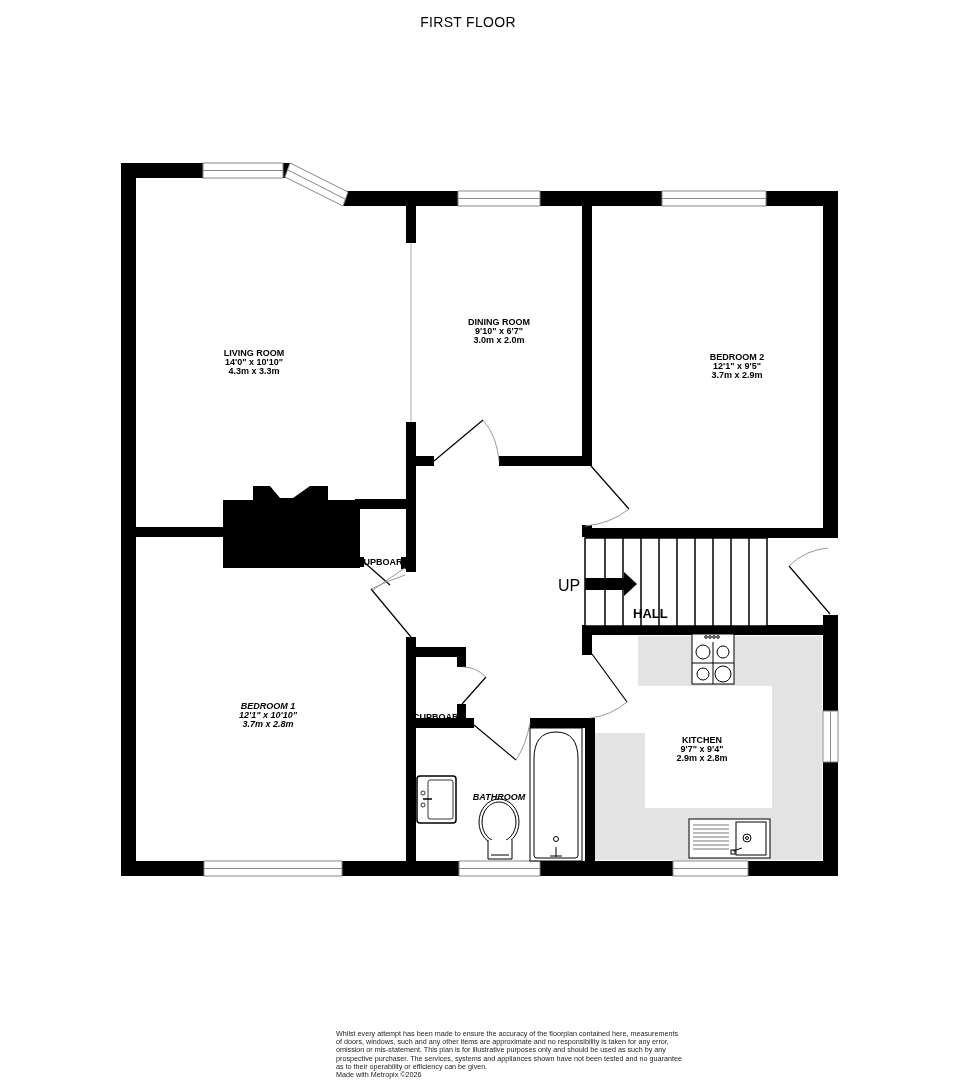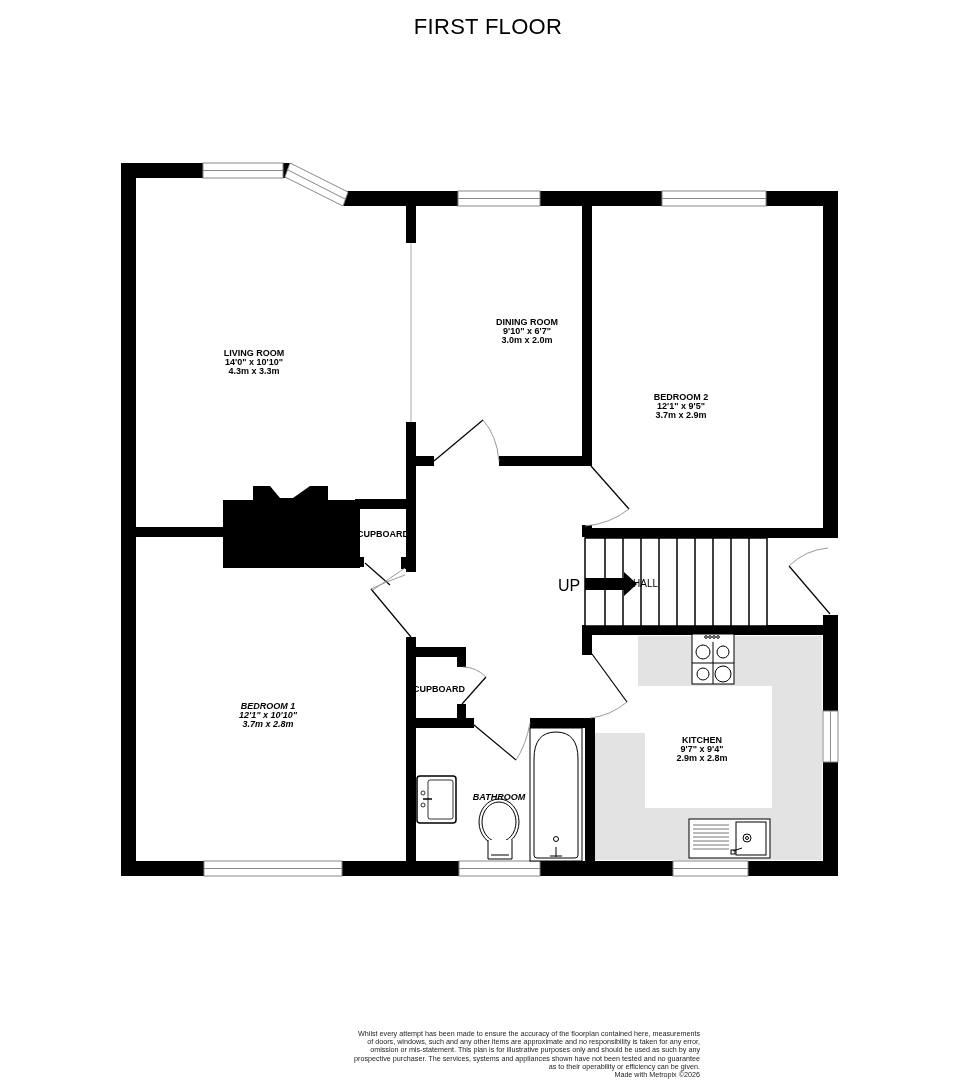--- a/index.html
+++ b/index.html
@@ -1,23 +1,23 @@
 <!DOCTYPE html>
 <html><head>
 <meta charset="utf-8">
 <style>
   html, body { margin: 0; padding: 0; background: #ffffff; }
   body { width: 958px; height: 1080px; position: relative; overflow: hidden; font-family: "Liberation Sans", sans-serif; color: #000; }
-  .title { position: absolute; top: 14px; left: 0; width: 936px; text-align: center; font-size: 22px; letter-spacing: 0.3px; margin-left: 20px; }
+  .title { position: absolute; top: 14px; left: 0; width: 936px; text-align: center; font-size: 14px; letter-spacing: 0.3px; }
   svg.plan { position: absolute; left: 0; top: 0; }
   .room-label { position: absolute; text-align: center; font-size: 9px; font-weight: bold; line-height: 9px; white-space: nowrap; transform: translateX(-50%); }
   .room-label span { display: block; }
-  .small-label { position: absolute; font-size: 9px; font-weight: bold; white-space: nowrap; }
+  .small-label { position: absolute; font-size: 9px; font-weight: bold; white-space: nowrap; margin-top: 28px; }
   .up-label { position: absolute; font-size: 16px; }
-  .disclaimer { position: absolute; top: 1030px; left: 320px; width: 380px; text-align: right; font-size: 7.2px; line-height: 8.2px; color: #222; }
+  .disclaimer { position: absolute; top: 1030px; left: 336px; width: 380px; text-align: left; font-size: 7.2px; line-height: 8.2px; color: #222; }
   .disclaimer span { display: block; }
 </style>
 </head>
 <body>
 
 <div class="title">FIRST FLOOR</div>
 
 <svg class="plan" width="958" height="1080" viewBox="0 0 958 1080" xmlns="http://www.w3.org/2000/svg">
 
   <g>
@@ -215,26 +215,26 @@
     <line x1="556" y1="847" x2="556" y2="857"></line>
     <line x1="550" y1="856" x2="562" y2="856"></line>
   </g>
 </svg>
 
 <div class="room-label" style="left:254px; top:321px;margin-top:28px;">
   <span>LIVING ROOM</span>
   <span>14'0"  x 10'10"</span>
   <span>4.3m  x 3.3m</span>
 </div>
-<div class="room-label" style="left:499px; top:318px;margin-left:28px;">
+<div class="room-label" style="left:499px; top:318px;">
   <span>DINING ROOM</span>
   <span>9'10"  x 6'7"</span>
   <span>3.0m  x 2.0m</span>
 </div>
-<div class="room-label" style="left:681px; top:353px;margin-top:40px;">
+<div class="room-label" style="left:737px; top:353px;">
   <span>BEDROOM 2</span>
   <span>12'1"  x 9'5"</span>
   <span>3.7m  x 2.9m</span>
 </div>
 <div class="room-label" style="left:268px; top:702px;font-style:italic;">
   <span>BEDROOM 1</span>
   <span>12'1"  x 10'10"</span>
   <span>3.7m  x 2.8m</span>
 </div>
 <div class="room-label" style="left:702px; top:736px;">
@@ -242,21 +242,21 @@
   <span>9'7"  x 9'4"</span>
   <span>2.9m  x 2.8m</span>
 </div>
 <div class="room-label" style="left:499px; top:793px;font-style:italic;">
   <span>BATHROOM</span>
 </div>
 
 <div class="small-label" style="left:357px; top:529px;">CUPBOARD</div>
 <div class="small-label" style="left:413px; top:684px;">CUPBOARD</div>
 <div class="up-label" style="left:558px; top:577px;">UP</div>
-<div class="small-label" style="left:633px; top:578px; font-weight:normal; font-size:10px;">HALL</div>
+<div class="small-label" style="left:633px; top:578px; font-weight:bold; font-size:13px;">HALL</div>
 
 <div class="disclaimer">
   <span>Whilst every attempt has been made to ensure the accuracy of the floorplan contained here, measurements</span>
   <span>of doors, windows, such and any other items are approximate and no responsibility is taken for any error,</span>
   <span>omission or mis-statement. This plan is for illustrative purposes only and should be used as such by any</span>
   <span>prospective purchaser. The services, systems and appliances shown have not been tested and no guarantee</span>
   <span>as to their operability or efficiency can be given.</span>
   <span>Made with Metropix ©2026</span>
 </div>
 

